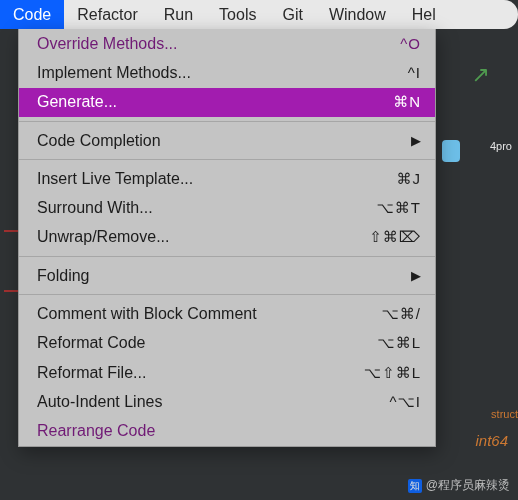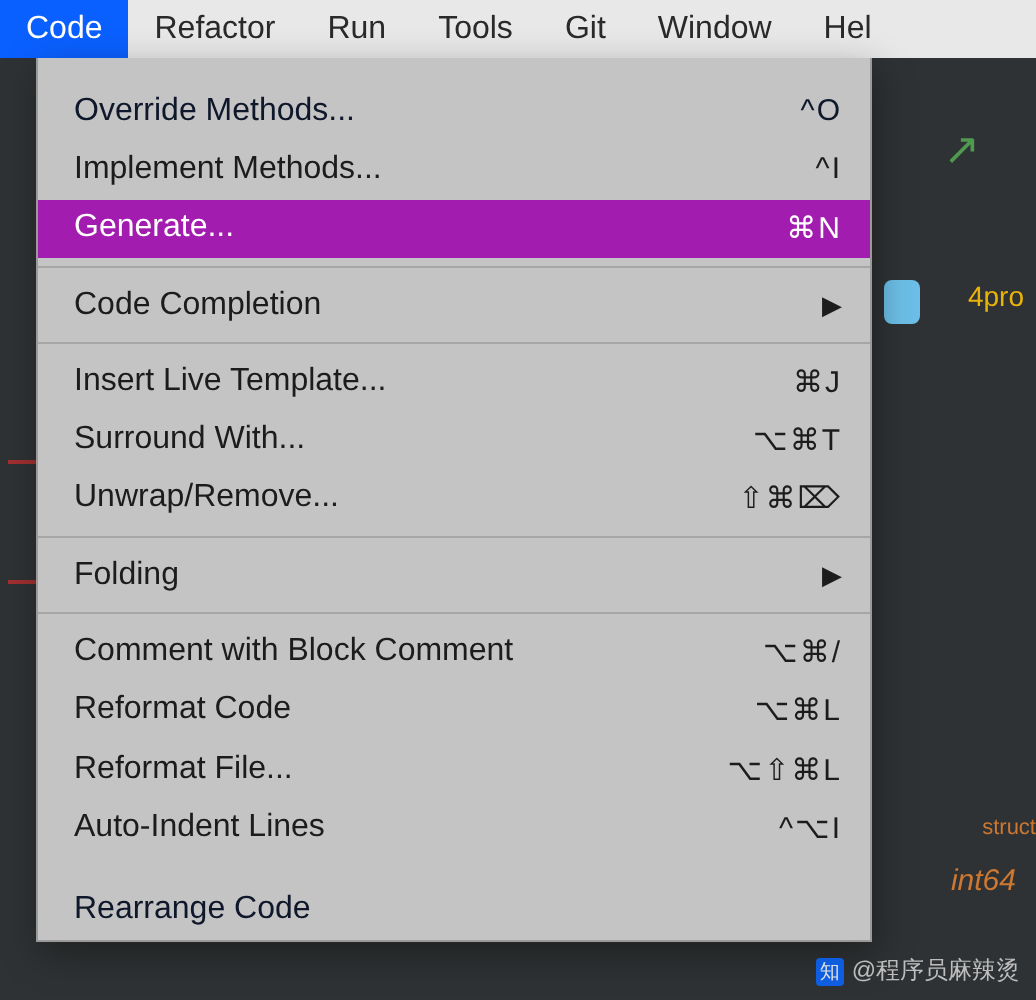--- a/index.html
+++ b/index.html
@@ -1,36 +1,36 @@
 <!DOCTYPE html>
 <html><head>
 <meta charset="utf-8">
 <style>
   * { margin: 0; padding: 0; box-sizing: border-box; }
   html, body { width: 518px; height: 500px; overflow: hidden; font-family: -apple-system, "Helvetica Neue", Arial, sans-serif; }
   .root { position: relative; width: 518px; height: 500px; background: #2f3234; }
   
-  .menubar { position: absolute; top: 0; left: 0; right: 0; height: 29px; background: #e8e8e8; display: flex; align-items: stretch; font-size: 16px; color: #2a2a2a; }
+  .menubar { position: absolute; top: 0; left: 0; right: 0; height: 29px; background: #e8e8e8; display: flex; align-items: stretch; font-size: 16px; color: #2a2a2a; border-radius: 14px; }
   .menubar .mitem { display: flex; align-items: center; padding: 0 13px; cursor: default; }
   .menubar .mitem.active { background: #0a60ff; color: #fff; }
   
   .dropdown { position: absolute; top: 29px; left: 18px; width: 418px; background: #c4c4c4; border: 1px solid #9a9a9a; border-top: none; box-shadow: 2px 6px 18px rgba(0,0,0,0.35); }
   .drow { display: flex; align-items: center; height: 29.3px; padding: 0 14px 0 18px; font-size: 16px; color: #1c1c1c; cursor: default; }
-  .drow.disabled { color: #0f172a; margin-top: 12px; }
+  .drow.disabled { color: #701a75; }
   .drow.selected { background: #a21caf; color: #fff; }
   .drow .label { flex: 1 1 auto; white-space: nowrap; }
   .drow .shortcut { flex: 0 0 auto; font-size: 15px; letter-spacing: 1px; text-align: right; }
   .drow.selected .shortcut { color: #fff; }
   .drow .submenu-arrow { flex: 0 0 auto; font-size: 13px; margin-left: 4px; }
   .sep { height: 1px; background: #a6a6a6; margin: 4px 0; }
   
   .editor-bg { position: absolute; inset: 29px 0 0 0; background: #2f3234; z-index: -1; }
   .bg-arrow { position: absolute; top: 62px; right: 28px; color: #4f9a4f; font-size: 22px; }
   .bg-gopher { position: absolute; top: 140px; right: 58px; width: 18px; height: 22px; background: #6dbfe8; border-radius: 4px; }
-  .bg-4pro { position: absolute; top: 140px; right: 6px; color: #eab308; font-size: 14px; }
+  .bg-4pro { position: absolute; top: 140px; right: 6px; color: #e5e5e5; font-size: 11px; }
   .bg-line { position: absolute; left: 4px; width: 14px; border-bottom: 2px solid #a03030; }
   .bg-struct { position: absolute; top: 408px; right: 0; color: #cc7832; font-size: 11px; }
   .bg-int64 { position: absolute; top: 432px; right: 10px; color: #cc7832; font-size: 15px; font-style: italic; }
   .watermark { position: absolute; bottom: 6px; right: 8px; color: #d6d6d6; font-size: 12px; opacity: .85; display:flex; align-items:center; gap:4px;}
   .watermark .zh { width:14px; height:14px; background:#0a66ff; color:#fff; font-size:10px; display:inline-flex; align-items:center; justify-content:center; border-radius:2px;}
 </style>
 </head>
 <body>
 
 <div class="root">

